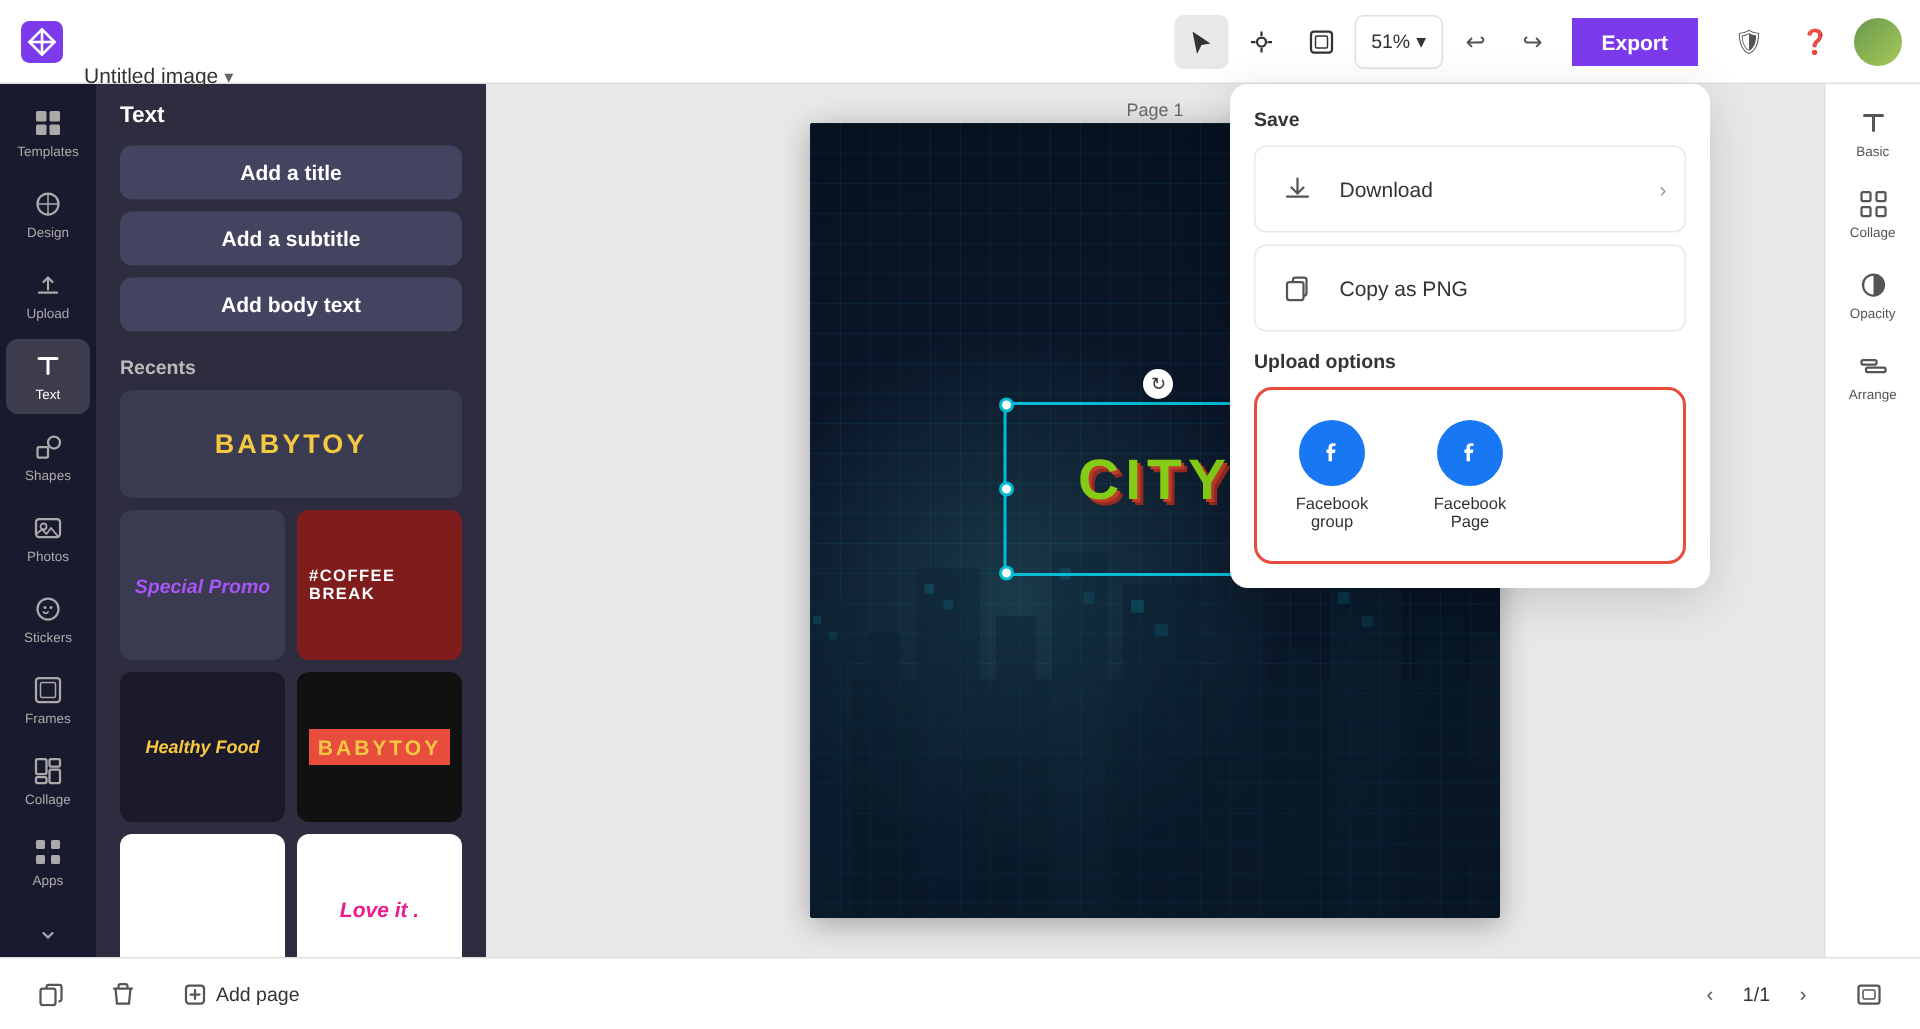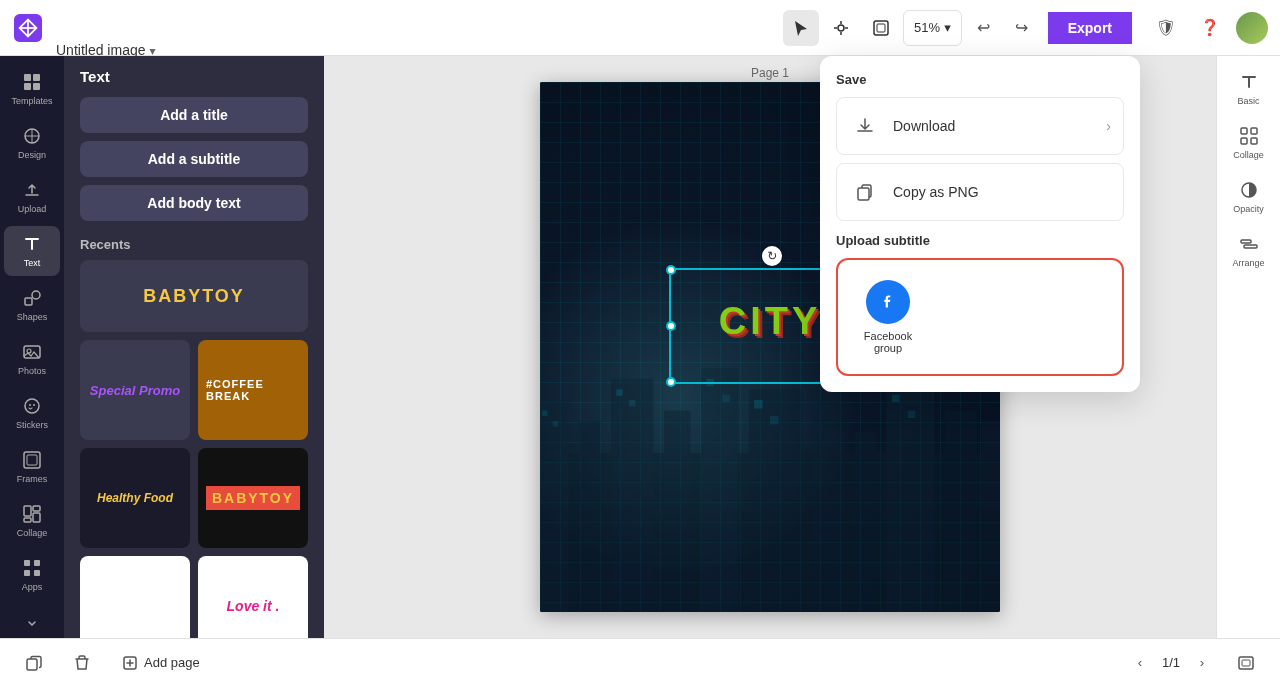--- a/index.html
+++ b/index.html
@@ -334,21 +334,21 @@
     <div class="section-title">Recents</div>
     <div class="recent-grid">
       <div class="recent-item">
         <span class="babytoy-text">BABYTOY</span>
       </div>
     </div>
     <div class="recommended-grid">
       <div class="rec-item">
         <span class="special-promo">Special Promo</span>
       </div>
-      <div class="rec-item" style="background:#a16207;">
+      <div class="rec-item" style="background:#7f1d1d;">
         <span class="coffee-break">#Coffee Break</span>
       </div>
       <div class="rec-item" style="background:#1a1a2a;">
         <span class="healthy-food">Healthy Food</span>
       </div>
       <div class="rec-item" style="background:#111;">
         <span class="babytoy2">BABYTOY</span>
       </div>
       <div class="rec-item" style="background:#fff;">
         <span class="okay-text">okay.</span>
@@ -487,25 +487,34 @@
   </div>
   <div class="dropdown-item">
     <div class="dropdown-item-icon">
       <svg width="20" height="20" viewBox="0 0 20 20" fill="none">
           <rect x="3" y="6" width="11" height="12" rx="1.5" stroke="#555" stroke-width="1.5"></rect>
           <path d="M7 6V4.5A1.5 1.5 0 0 1 8.5 3h6A1.5 1.5 0 0 1 16 4.5v9A1.5 1.5 0 0 1 14.5 15H14" stroke="#555" stroke-width="1.5"></path>
         </svg>
     </div>
     <span class="dropdown-item-text">Copy as PNG</span>
   </div>
-  <div class="upload-options-title">Upload subtitle</div>
+  <div class="upload-options-title">Upload options</div>
   <div class="upload-options-grid">
     <div class="upload-option">
       <div class="fb-icon upload-option-icon">
         <svg viewBox="0 0 28 28" width="26" height="26">
             <circle cx="14" cy="14" r="14" fill="#1877f2"></circle>
             <path d="M16.5 9h-1.5C14.4 9 14 9.4 14 10v1.5h2.5l-.4 2.5H14V20h-2.5v-6H10v-2.5h1.5V10c0-2.2 1.3-3 3-3H16.5V9z" fill="#fff"></path>
           </svg>
       </div>
       <span class="upload-option-label">Facebook group</span>
     </div>
+    <div class="upload-option">
+      <div class="fb-icon upload-option-icon">
+        <svg viewBox="0 0 28 28" width="26" height="26">
+            <circle cx="14" cy="14" r="14" fill="#1877f2"></circle>
+            <path d="M16.5 9h-1.5C14.4 9 14 9.4 14 10v1.5h2.5l-.4 2.5H14V20h-2.5v-6H10v-2.5h1.5V10c0-2.2 1.3-3 3-3H16.5V9z" fill="#fff"></path>
+          </svg>
+      </div>
+      <span class="upload-option-label">Facebook Page</span>
+    </div>
   </div>
 </div>
 
 </body></html>

